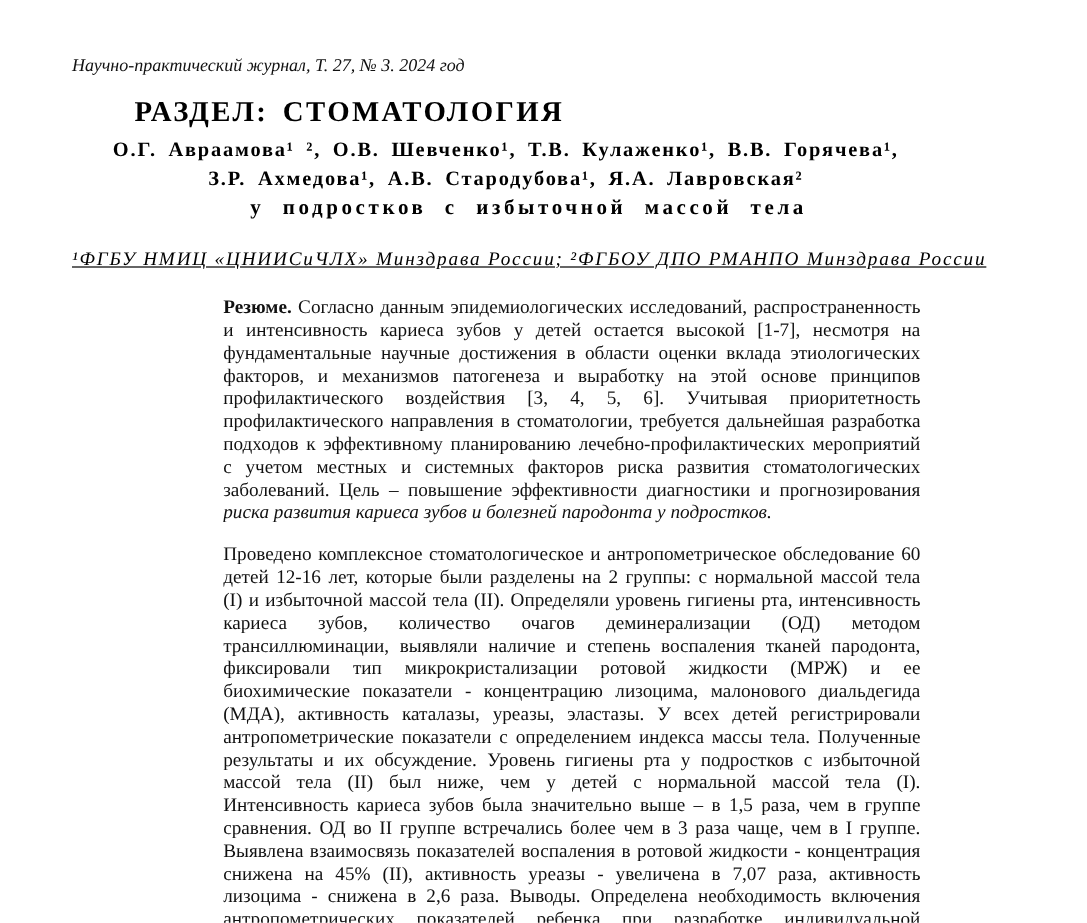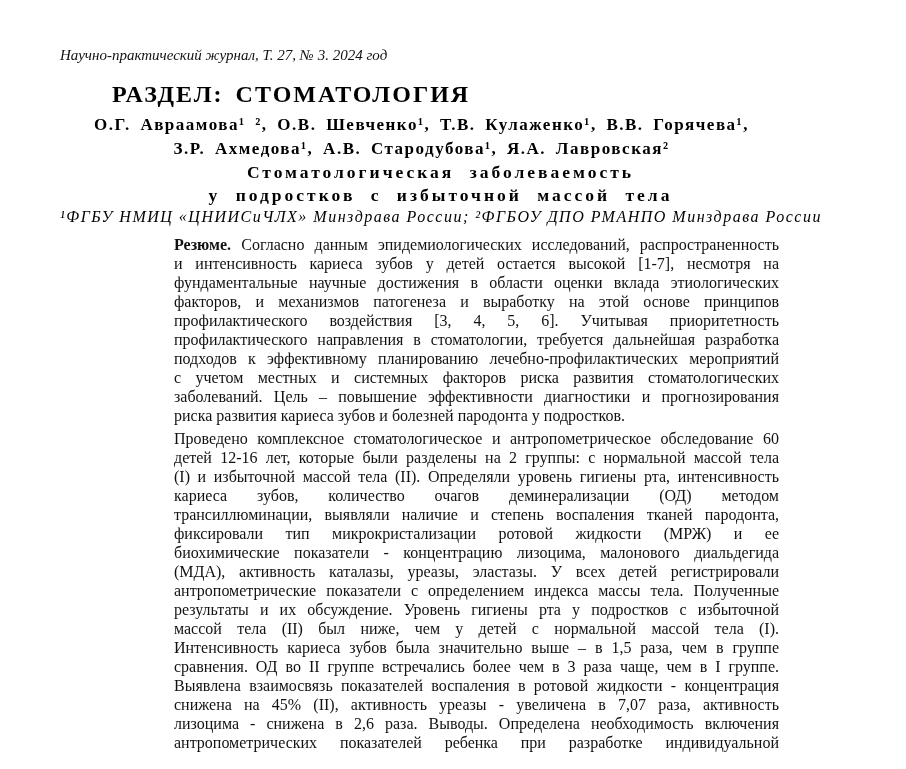--- a/index.html
+++ b/index.html
@@ -35,54 +35,55 @@
     text-align: center;
     font-weight: bold; font-size: 17.5px; line-height: 23px;
     letter-spacing: 3px; word-spacing: 8px;
   }
   .affiliation-line {
     position: absolute; top: 206px; left: 60px; width: 723px;
     text-align: left;
     font-style: italic; font-size: 16px; line-height: 21px;
     letter-spacing: 1.5px;
     white-space: nowrap;
+    text-decoration: underline;
   }
   .abstract-body {
     position: absolute; top: 231px; left: 170px; width: 613px;
     font-size: 16px; color: #111111;
   }
-  .para { margin: 4px; padding: 0; }
+  .para { margin: 16px; padding: 0; }
   .bline {
     height: 19px; line-height: 19px; overflow: hidden;
     text-align: justify;
     text-align-last: justify;
     -moz-text-align-last: justify;
   }
   .bline.lastline {
     text-align-last: left;
+    font-style: italic;
     -moz-text-align-last: left;
   }
   .bline b { font-weight: bold; }
 </style>
 </head>
 <body>
 
 <div class="page">
 
   <div class="journal-line">Научно-практический журнал, Т. 27, № 3. 2024 год</div>
 
   <div class="section-heading">РАЗДЕЛ: СТОМАТОЛОГИЯ</div>
 
   <div class="authors-block">
     <div>О.Г. Авраамова¹ ², О.В. Шевченко¹, Т.В. Кулаженко¹, В.В. Горячева¹,</div>
     <div>З.Р. Ахмедова¹, А.В. Стародубова¹, Я.А. Лавровская²</div>
   </div>
 
   <div class="article-title">
-    <div>Стоматологическая заболеваемость</div>
     <div>у подростков с избыточной массой тела</div>
   </div>
 
   <div class="affiliation-line">¹ФГБУ НМИЦ «ЦНИИСиЧЛХ» Минздрава России; ²ФГБОУ ДПО РМАНПО Минздрава России</div>
 
   <div class="abstract-body">
       <div class="para">
         <div class="bline"><b>Резюме.</b> Согласно данным эпидемиологических исследований, распространенность</div>
         <div class="bline">и интенсивность кариеса зубов у детей остается высокой [1-7], несмотря на</div>
         <div class="bline">фундаментальные научные достижения в области оценки вклада этиологических</div>

